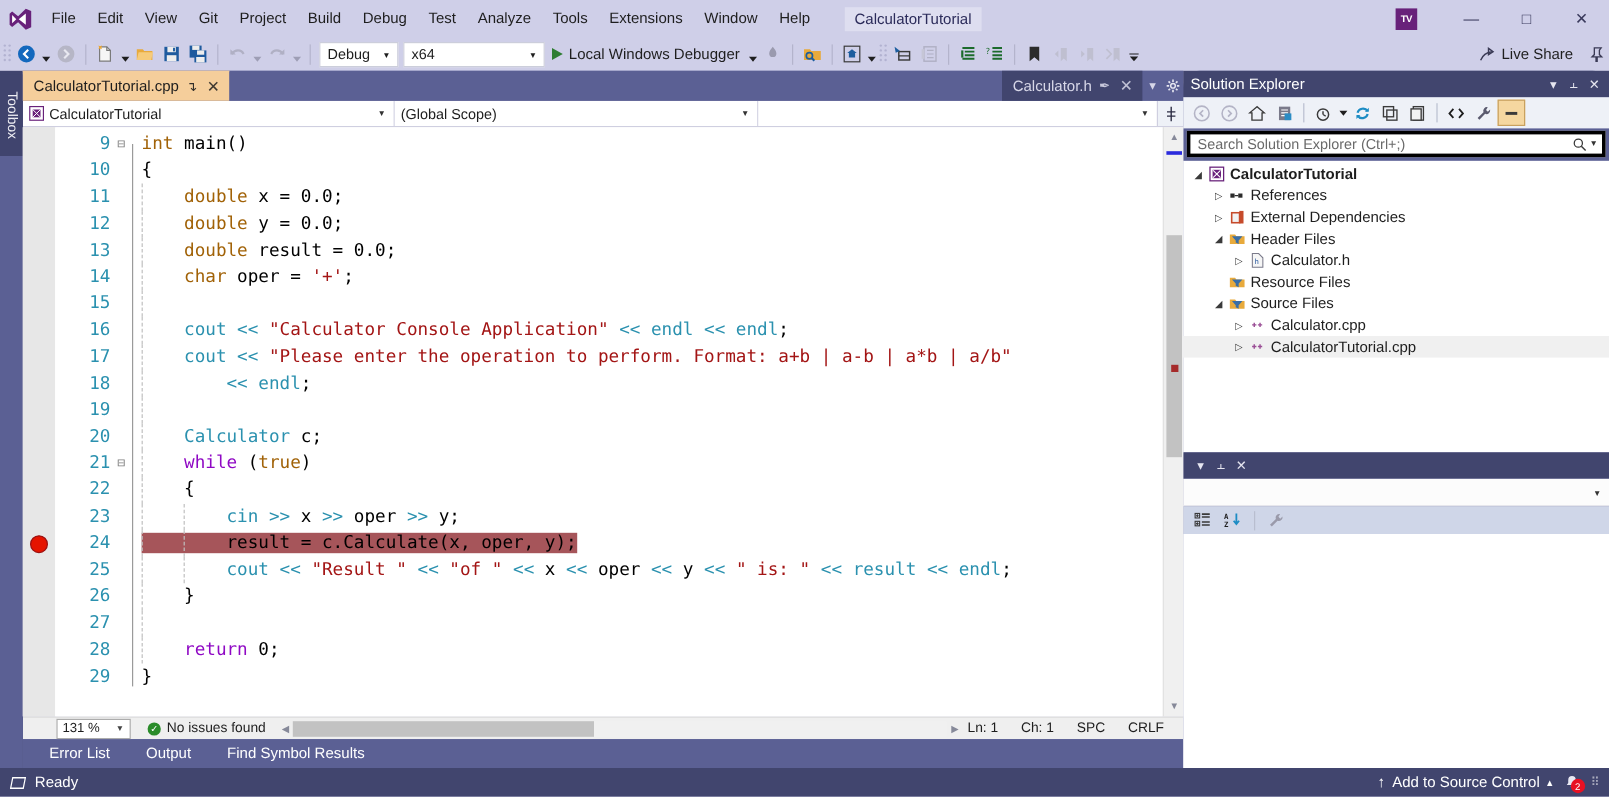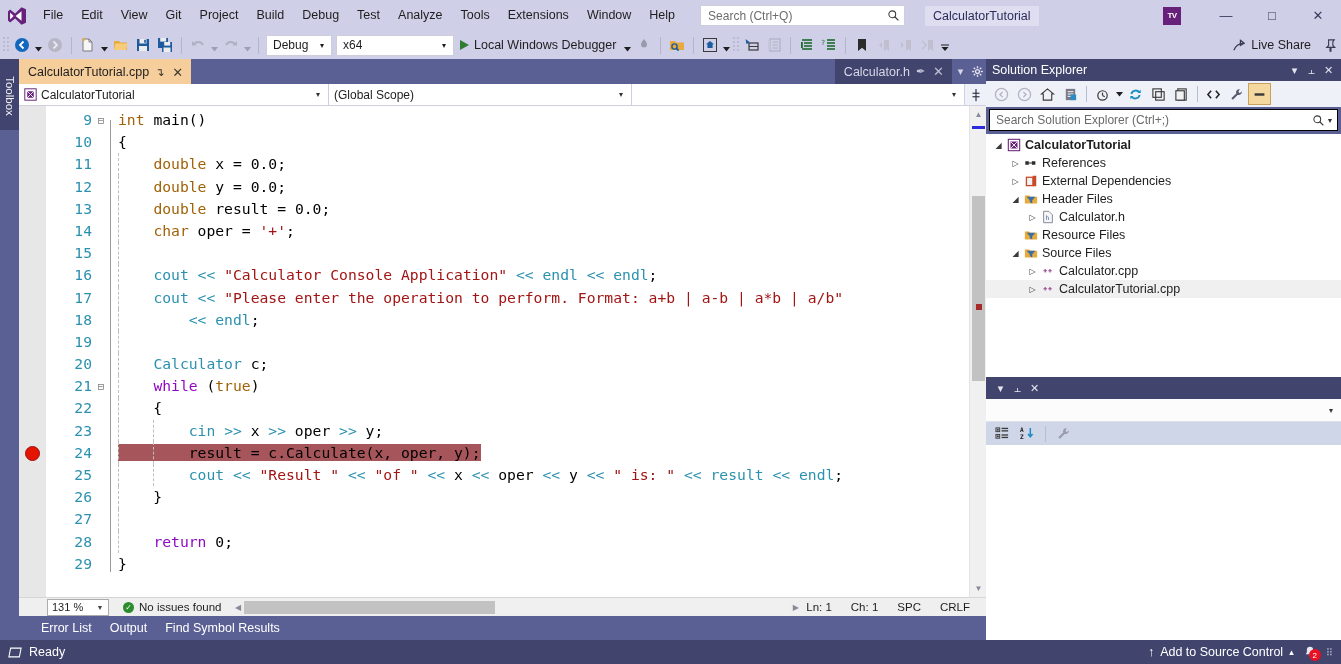--- a/index.html
+++ b/index.html
@@ -107,33 +107,33 @@
   .zoombox .za { font-size:7px; color:#444; width:12px; text-align:center; }
   .issues { display:flex; align-items:center; gap:5px; margin-left:14px; }
   .ok-circle { width:11px; height:11px; border-radius:50%; background:#2A8C2A; color:#fff; font-size:8px; display:flex; align-items:center; justify-content:center; }
   .hscroll { flex:1; margin:0 4px 0 10px; height:17px; display:flex; align-items:center; }
   .harrow { width:13px; text-align:center; color:#868999; font-size:8px; }
   .htrack { flex:1; height:13px; background:#F0F0F0; position:relative; }
   .hthumb { position:absolute; left:0; top:0; height:13px; width:46%; background:#C2C2C2; }
   .epos { display:flex; align-items:center; gap:19px; padding-right:16px; font-size:11.5px; }
 
   
-  .dock-tabs { height:24px; background:#5B6094; display:flex; align-items:center; flex:0 0 24px; padding-left:22px; gap:18px; }
+  .dock-tabs { height:24px; background:#5B6094; display:flex; align-items:center; flex:0 0 24px; padding-left:22px; gap:30px; }
   .dock-tab { font-size:12.5px; color:#FFFFFF; }
 
   
   .right-col { width:355px; flex:0 0 355px; background:#5B6094; display:flex; flex-direction:column;border-radius:14px; }
   .panel-head { height:22px; background:#41456E; color:#FFFFFF; display:flex; align-items:center; padding:0 4px 0 6px; font-size:12.5px; flex:0 0 22px;}
   .panel-head .ptitle { flex:1; }
   .phbtn { width:17px; text-align:center; font-size:11px; color:#E6E6F0; }
   .panel-tb { height:26px; background:#EEF1F7; display:flex; align-items:center; padding-left:4px; flex:0 0 26px; }
   .ptb-btn { width:23px; height:22px; display:flex; align-items:center; justify-content:center; }
   .ptb-btn.sel { background:#F5D7A0; border:1px solid #C9A15E; }
   .ptb-sep { width:1px; height:16px; background:#B9BECF; margin:0 4px; }
-  .se-search { height:22px; margin:2px 3px 3px 3px; background:#FFF; border:1px solid #000000; display:flex; align-items:center; padding:0 2px 0 6px; flex:0 0 22px;}
+  .se-search { height:22px; margin:2px 3px 3px 3px; background:#FFF; border:3px solid #000000; display:flex; align-items:center; padding:0 2px 0 6px; flex:0 0 22px;}
   .se-search input { flex:1; border:0; outline:0; font-size:12px; font-family:"Liberation Sans",sans-serif; color:#1E1E1E; }
   .se-search input::placeholder { color:#6A6A6A; }
   .tree { flex:1; background:#FFFFFF; overflow:hidden; padding-top:2px; font-size:12.5px; }
   .trow { height:18px; display:flex; align-items:center; white-space:nowrap; }
   .trow.sel { background:#F0F0F0; }
   .tw { width:13px; text-align:center; font-size:8px; color:#3A3A3A; }
   .ticon { width:18px; text-align:center; display:flex; align-items:center; justify-content:center; }
   .tlabel { padding-left:2px; }
   .bold { font-weight:bold; }
   .props-body { flex:1; background:#5B6094; display:flex; flex-direction:column; }
@@ -174,29 +174,20 @@
       <div class="menu-item">Build</div>
       <div class="menu-item">Debug</div>
       <div class="menu-item">Test</div>
       <div class="menu-item">Analyze</div>
       <div class="menu-item">Tools</div>
       <div class="menu-item">Extensions</div>
       <div class="menu-item">Window</div>
       <div class="menu-item">Help</div>
     </div>
 
-    <div class="search-wrap">
-      <input type="text" placeholder="Search (Ctrl+Q)" style="">
-      <span>
-        <svg width="13" height="13" viewBox="0 0 16 16">
-            <circle cx="6.5" cy="6.5" r="4.2" fill="none" stroke="#3A3A3A" stroke-width="1.3"></circle>
-            <line x1="9.6" y1="9.6" x2="14" y2="14" stroke="#3A3A3A" stroke-width="1.5"></line>
-          </svg>
-      </span>
-    </div>
 
     <div class="proj-chip">CalculatorTutorial</div>
 
     <div class="titlebar-spacer"></div>
 
     <div class="tv-badge">TV</div>
     <div class="win-btn">—</div>
     <div class="win-btn">□</div>
     <div class="win-btn close">✕</div>
   </div>

